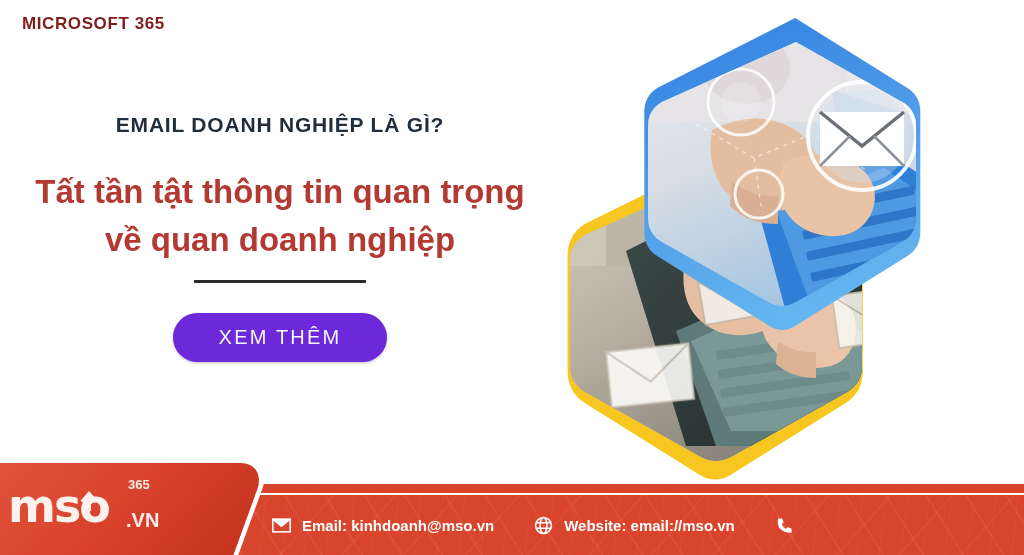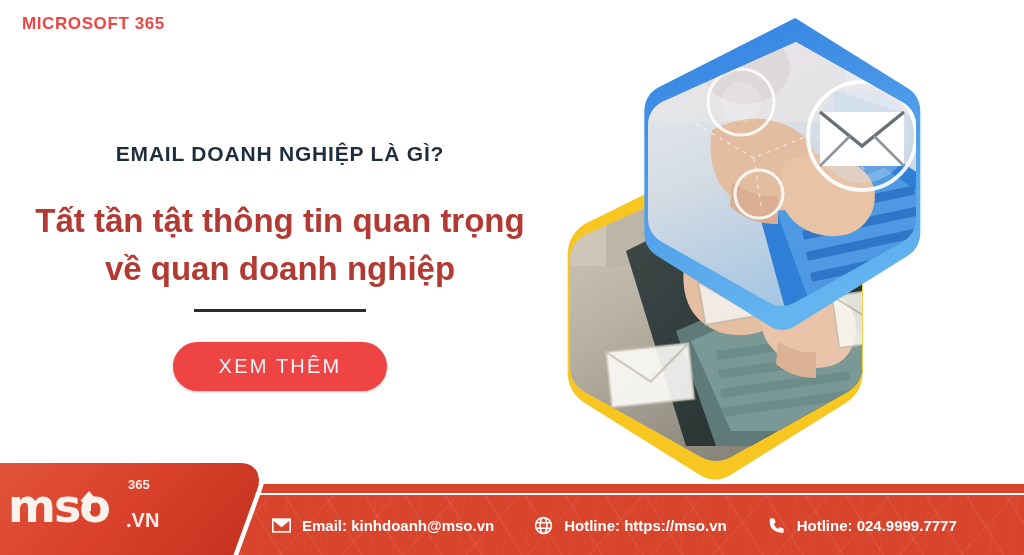--- a/index.html
+++ b/index.html
@@ -7,47 +7,47 @@
   body {
     font-family:"Liberation Sans", sans-serif;
     background:#ffffff;
     position:relative;
   }
 
   
   .brand-tag {
     position:absolute; left:22px; top:14px;
     font-size:17px; font-weight:700; letter-spacing:.6px;
-    color:#ef4444;
+    color:#7f1d1d;
   }
 
   
   .copy {
-    position:absolute; left:0; top:141px; width:560px;
+    position:absolute; left:0; top:112px; width:560px;
     text-align:center;
   }
   .kicker {
     font-size:21px; font-weight:700; letter-spacing:.8px;
     color:#1f2d3d; line-height:1.2;
   }
   .headline {
     margin-top:31px;
     font-size:33px; font-weight:700; line-height:1.45;
     color:#b33a32;
   }
   .rule {
     width:172px; height:3px; background:#2b2b2b;
     margin:16px auto 0;
   }
   .cta-wrap { margin-top:30px; }
   .cta {
     display:inline-block;
     padding:13px 46px;
     border:none; border-radius:30px;
-    background:#ef4444;
+    background:#6d28d9;
     color:#f2f7fc;
     font-size:20px; font-weight:400; letter-spacing:2.2px;
     font-family:"Liberation Sans", sans-serif;
     cursor:pointer;
     box-shadow:0 1px 3px rgba(0,0,0,.25);
   }
 
   
   .art { position:absolute; left:556px; top:6px; width:420px; height:480px; }
   .hex { position:absolute; }
@@ -280,31 +280,30 @@
     </div>
 
     <div class="contact">
       <span class="ic">
         <svg viewBox="0 0 24 24" xmlns="http://www.w3.org/2000/svg">
           <circle cx="12" cy="12" r="10" fill="none" stroke="#fff" stroke-width="2"></circle>
           <ellipse cx="12" cy="12" rx="4.4" ry="10" fill="none" stroke="#fff" stroke-width="2"></ellipse>
           <path d="M2.4 8.6 H21.6 M2.4 15.4 H21.6" stroke="#fff" stroke-width="2"></path>
         </svg>
       </span>
-      <span>Hotline: https://mso.vn</span>
+      <span>Website: email://mso.vn</span>
     </div>
 
     <div class="contact">
       <span class="ic">
         <svg viewBox="0 0 24 24" xmlns="http://www.w3.org/2000/svg">
           <path d="M4 3 L9 3 L11 8 L8.5 10 Q10.5 14.5 14 16.5 L16 14 L21 16 L21 21
                    Q12 21.5 6.5 16 Q2 10.5 4 3 Z" fill="#fff"></path>
         </svg>
       </span>
-      <span>Hotline: 024.9999.7777</span>
     </div>
   </div>
 
   <div class="logo-block">
     <div class="logo-inner">
       <span class="logo-mark">mso</span>
       <span class="logo-365">365</span>
       <span class="logo-vn">.VN</span>
       <span class="logo-arrow">
         <svg width="34" height="34" viewBox="0 0 34 34" xmlns="http://www.w3.org/2000/svg">

